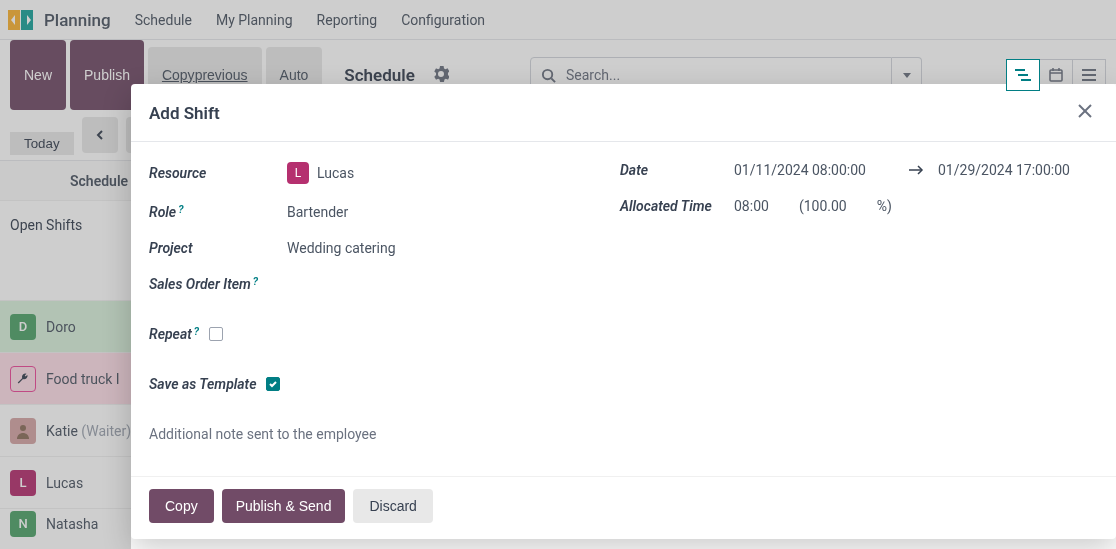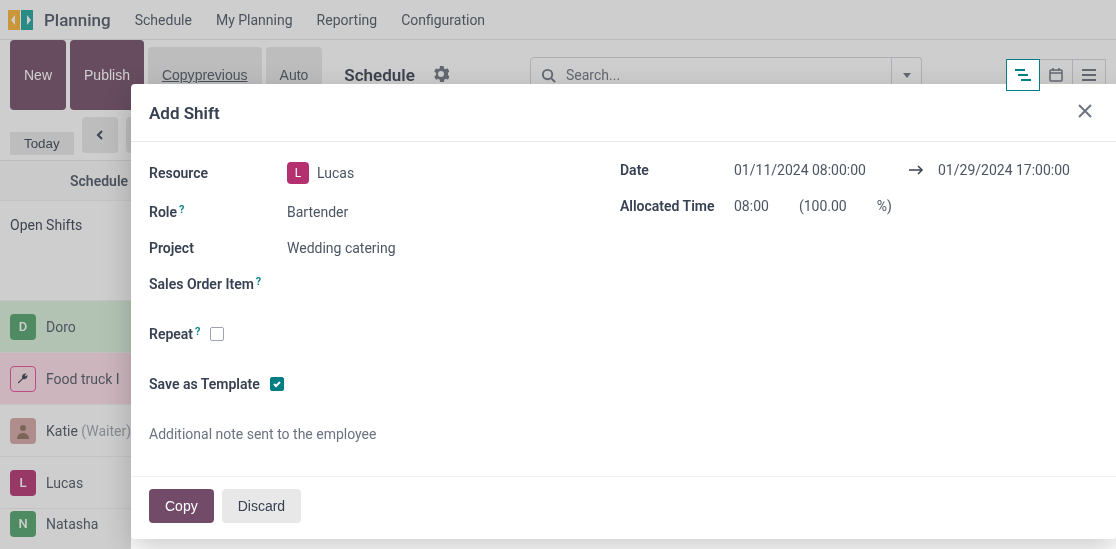--- a/index.html
+++ b/index.html
@@ -62,21 +62,21 @@
     .modal { position: absolute; top: 84px; left: 131px; right: 0; bottom: 10px; background: #fff; border-radius: 4px; box-shadow: 0 10px 30px rgba(0,0,0,0.2); display: flex; flex-direction: column; }
     .modal-header { display: flex; align-items: center; justify-content: space-between; padding: 14px 18px; border-bottom: 1px solid #e5e7eb; }
     .modal-title { font-size: 17px; font-weight: 600; color: #374151; }
     .close-btn { background: none; border: none; cursor: pointer; color: #6b7280; padding: 4px; }
 
     .modal-body { display: flex; padding: 20px 18px 10px; flex: 1; }
     .col { display: flex; flex-direction: column; gap: 20px; }
     .col-left { width: 490px; }
     .col-right { flex: 1; }
     .field { display: flex; align-items: center; }
-    .field .label { width: 138px; font-weight: 600; color: #374151; font-size: 14px; }
+    .field .label { width: 138px; font-weight: 600; color: #374151; font-size: 14px; font-style: italic; }
     .field .value { color: #4b5563; display: flex; align-items: center; }
     .help { color: #017e84; font-size: 11px; margin-left: 2px; position: relative; top: -4px; }
 
     .res-avatar { width: 22px; height: 22px; background: #b5306f; color: #fff; border-radius: 4px; display: inline-flex; align-items: center; justify-content: center; font-size: 12px; margin-right: 8px; }
 
     .date-field .value { width: 160px; }
     .arrow-sep { margin: 0 14px; color: #374151; }
 
     .alloc-row .value span { margin-right: 30px; }
 
@@ -311,17 +311,18 @@
             <span>08:00</span>
             <span>(100.00</span>
             <span style="margin-right:0">%)</span>
           </span>
         </div>
       </div>
     </div>
 
     <div class="modal-footer">
       <button class="btn-save">Copy</button>
+      <button class="btn-publish">Publish &amp; Send</button>
       <button class="btn-discard">Discard</button>
     </div>
   </div>
 
 </div>
 
 </body></html>

